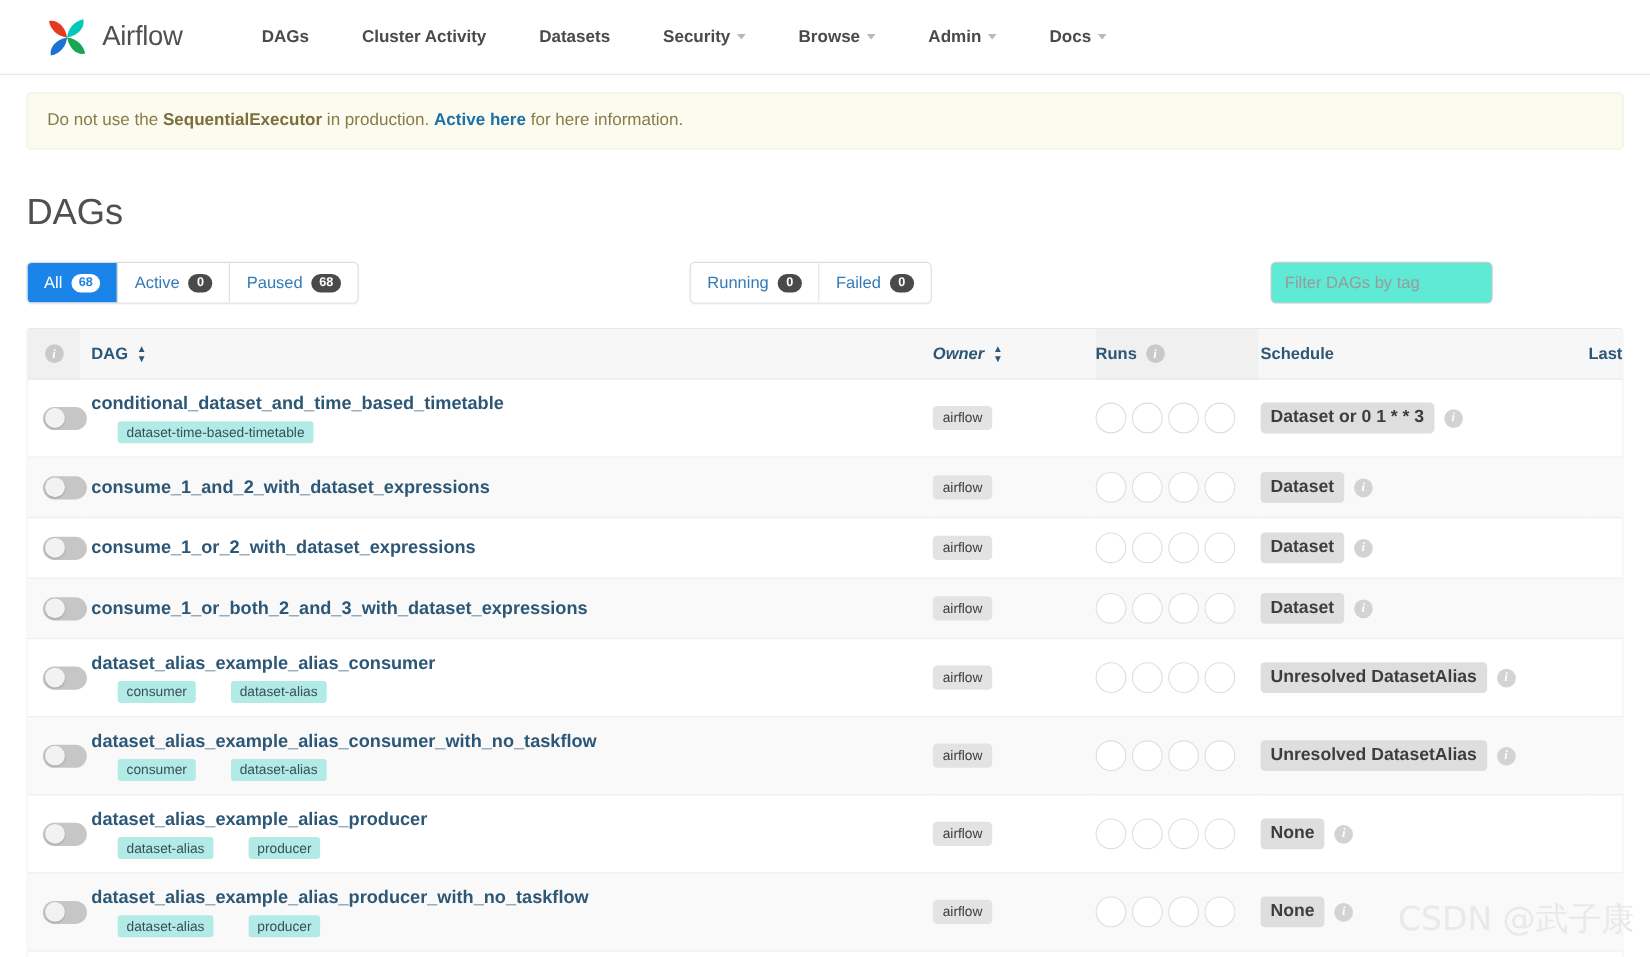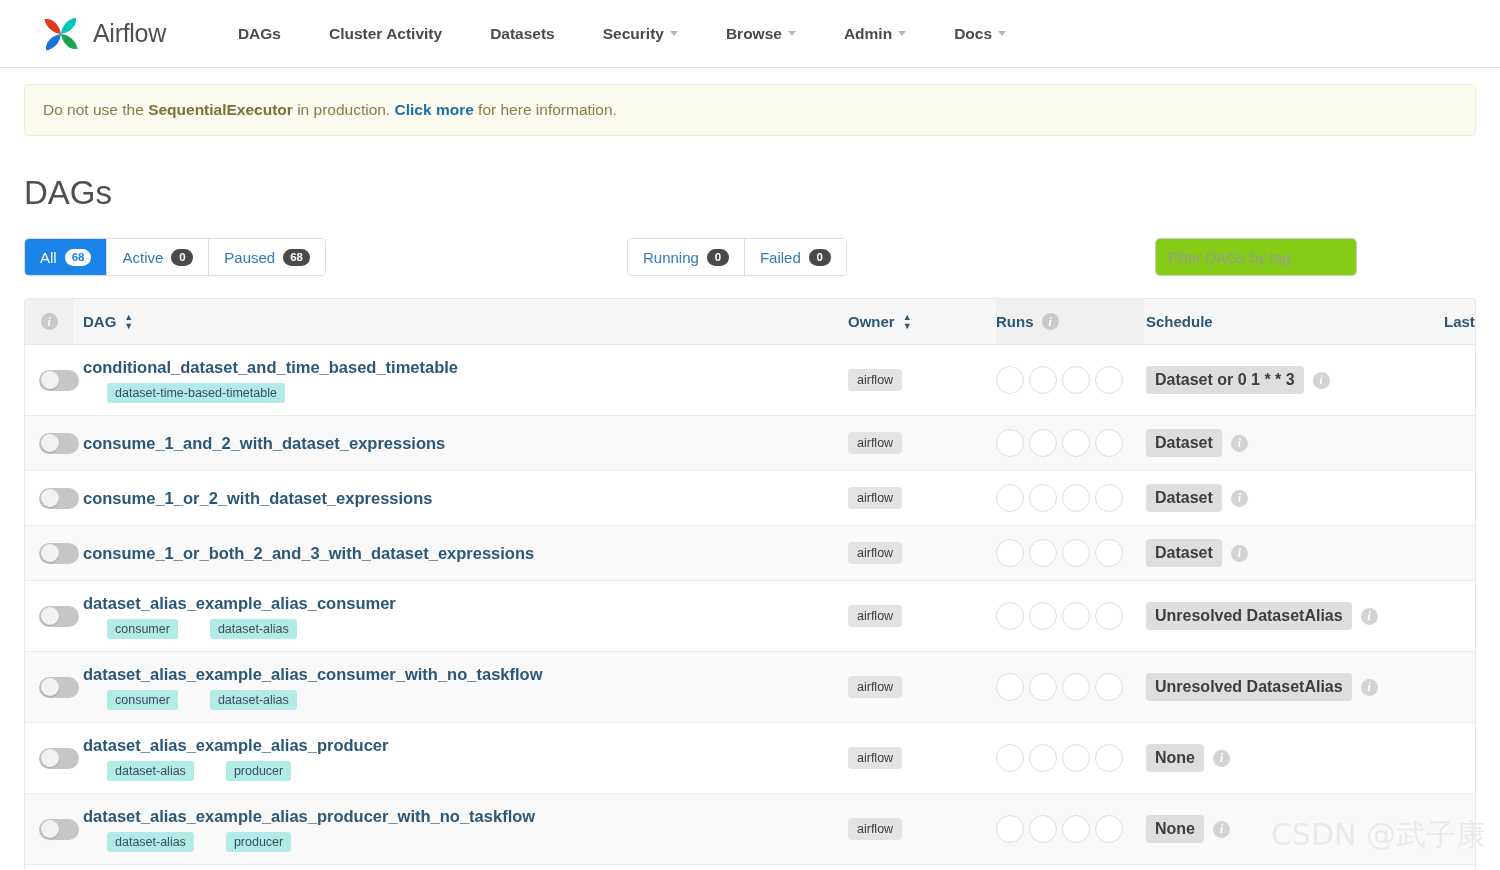--- a/index.html
+++ b/index.html
@@ -116,21 +116,21 @@
   .tagfilter {
     position: absolute;
     left: 1131px; top: 0;
     width: 202px; height: 38px;
     border: 1px solid #ccc;
     border-radius: 5px;
     padding: 0 12px;
     font-size: 15px;
     color: #333;
     font-family: "Liberation Sans", sans-serif;
-    background: #84cc16;
+    background: #5eead4;
   }
   .tagfilter::placeholder { color: #9a9a9a; }
 
   
   .table-wrap {
     margin: 22px 24px 0 24px;
     border-top: 1px solid #e8e8e8;
     border-left: 1px solid #e8e8e8;
     border-right: 1px solid #e8e8e8;
     border-radius: 4px 4px 0 0;
@@ -142,21 +142,21 @@
     text-align: left;
     font-size: 15px;
     color: #2c5777;
     font-weight: bold;
     padding: 14px 0 14px 0;
     border-bottom: 1px solid #e8e8e8;
     vertical-align: middle;
   }
   .th-info   { width: 48px; background: #f0f0f0; }
   .th-dag    { width: 775px; padding-left: 10px !important; }
-  .th-owner  { width: 148px; }
+  .th-owner  { width: 148px; font-style: italic; }
   .th-runs   { width: 148px; background: #f0f0f0; }
   .th-sched  { width: 300px; padding-left: 2px !important; }
   .th-last   { width: 60px; }
 
   .hdr-cell { display: flex; align-items: center; gap: 8px; }
   .sort-ico {
     display: inline-flex; flex-direction: column;
     gap: 2px; line-height: 0; color: #2c5777;
   }
   .sort-ico span { font-size: 9px; line-height: 7px; }
@@ -305,21 +305,21 @@
       <i class="caret"></i>
     </div>
     <div class="nav-link">
       <span>Docs</span>
       <i class="caret"></i>
     </div>
   </div>
 </div>
 
 <div class="alert">
-  <span>Do not use the </span><b>SequentialExecutor</b><span> in production. </span><a href="#">Click more</a><span> for here information.</span>
+  <span>Do not use the </span><b>SequentialExecutor</b><span> in production. </span><a href="#">Active here</a><span> for here information.</span>
 </div>
 
 <h1 class="page-title">DAGs</h1>
 
 <div class="filterbar">
 
   <div class="btn-group group-left">
     <div class="fbtn active">
       <span>All</span>
       <span class="badge">68</span>

